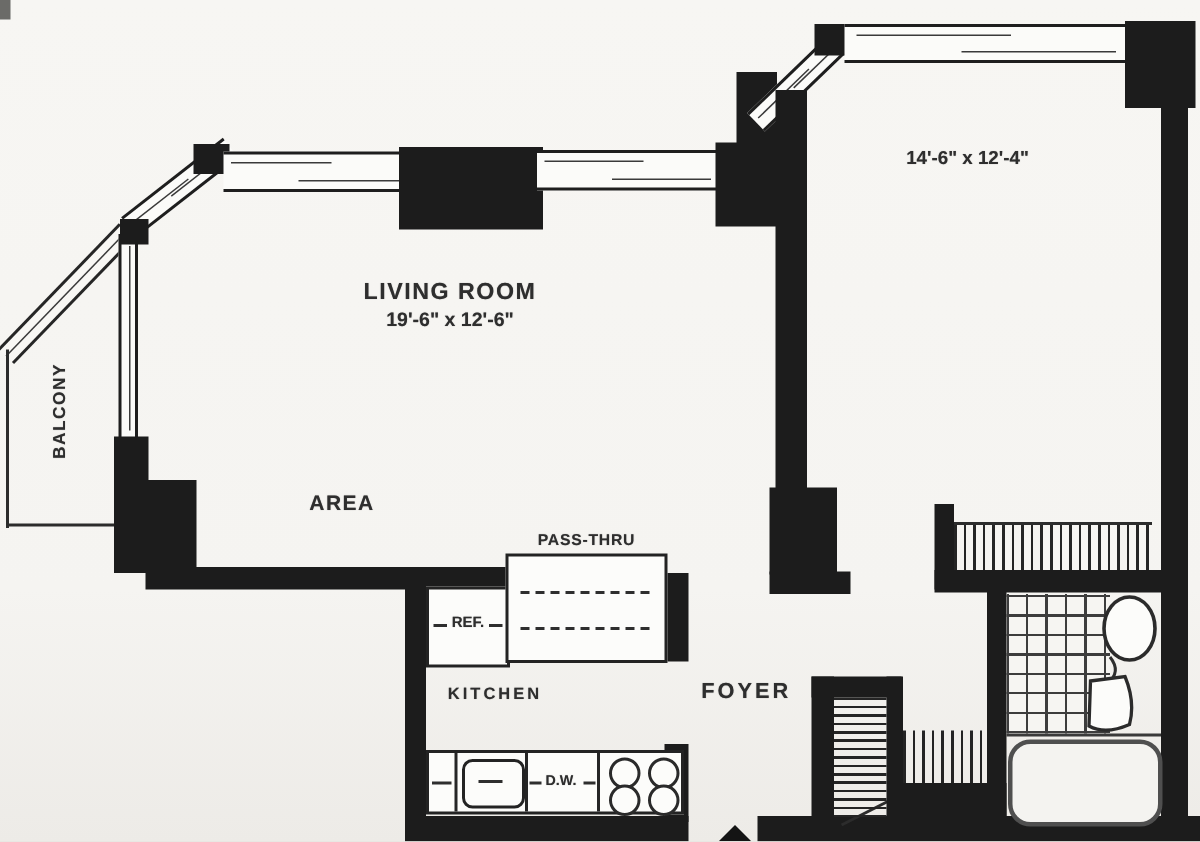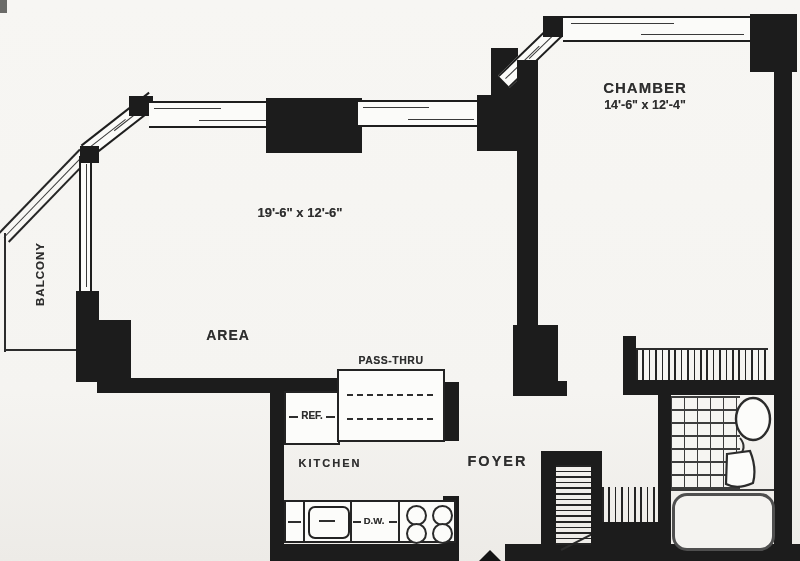--- a/index.html
+++ b/index.html
@@ -139,23 +139,23 @@
   <div class="wall" style="left:658px;top:390px;width:13px;height:158px;"></div>
   <div class="tiles" style="left:671px;top:396px;width:69px;height:93px;"></div>
   <div class="thin" style="left:671px;top:489px;width:103px;height:2px;background:#3a3a3a;"></div>
   <svg class="abs" style="left:668px;top:394px;" width="108" height="96" viewBox="0 0 108 96">
     <ellipse cx="85" cy="25" rx="17" ry="21" fill="#fcfcfa" stroke="#2b2b2b" stroke-width="2.4"></ellipse>
     <path d="M72 44 Q80 54 70 62" fill="none" stroke="#2e2e2e" stroke-width="2"></path>
     <path d="M59 60 L82 57 Q89 74 85 89 Q69 96 58 90 Z" fill="#fcfcfa" stroke="#2b2b2b" stroke-width="2.2"></path>
   </svg>
   <div class="abs" style="left:672px;top:493px;width:97px;height:52px;border:3px solid #4f4f4f;border-radius:15px;background:#f4f3f0;"></div>
 
+  <div class="lbl" style="left:200px;top:186px;width:200px;font-size:15.5px;letter-spacing:1px;">LIVING ROOM</div>
   <div class="lbl" style="left:200px;top:205px;width:200px;font-size:13px;">19'-6" x 12'-6"</div>
 
-  <div class="lbl" style="left:560px;top:79px;width:170px;font-size:15px;letter-spacing:1px;">CHAMBER</div>
   <div class="lbl" style="left:560px;top:98px;width:170px;font-size:12.5px;">14'-6" x 12'-4"</div>
 
   <div class="lbl" style="left:168px;top:327px;width:120px;font-size:14px;letter-spacing:1px;">AREA</div>
 
   <div class="lbl" style="left:270px;top:457px;width:120px;font-size:11px;letter-spacing:2px;">KITCHEN</div>
 
   <div class="lbl" style="left:455px;top:453px;width:85px;font-size:14.5px;letter-spacing:2px;">FOYER</div>
 
   <div class="thin" style="left:0;top:0;width:7px;height:13px;background:#6b6b68;"></div>
 </div>

